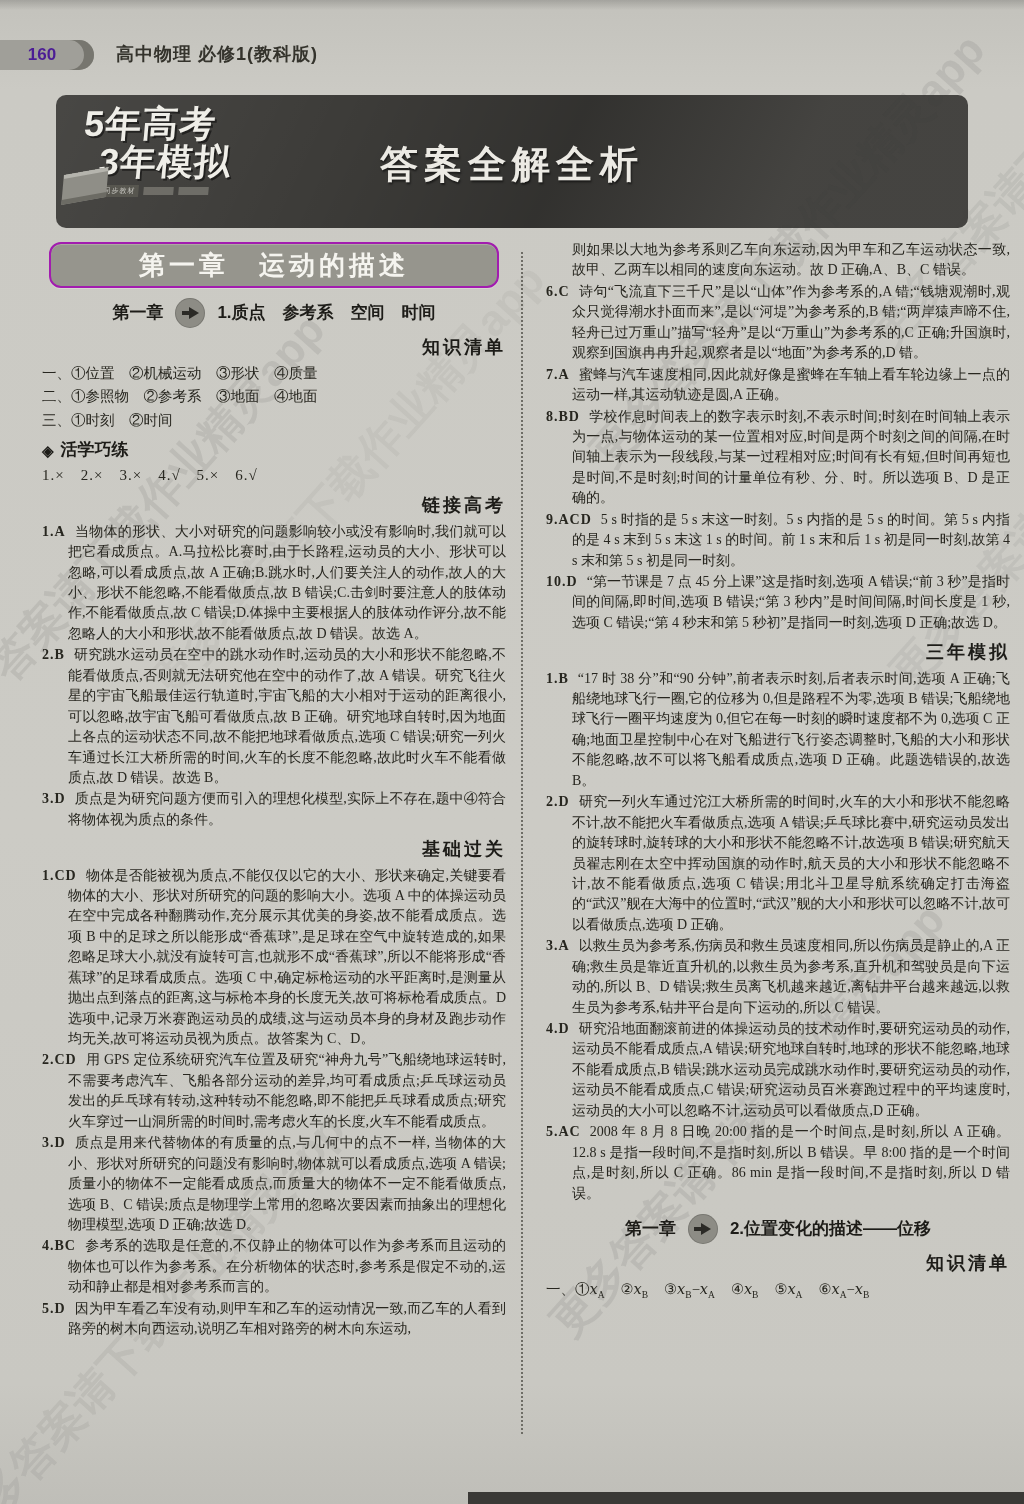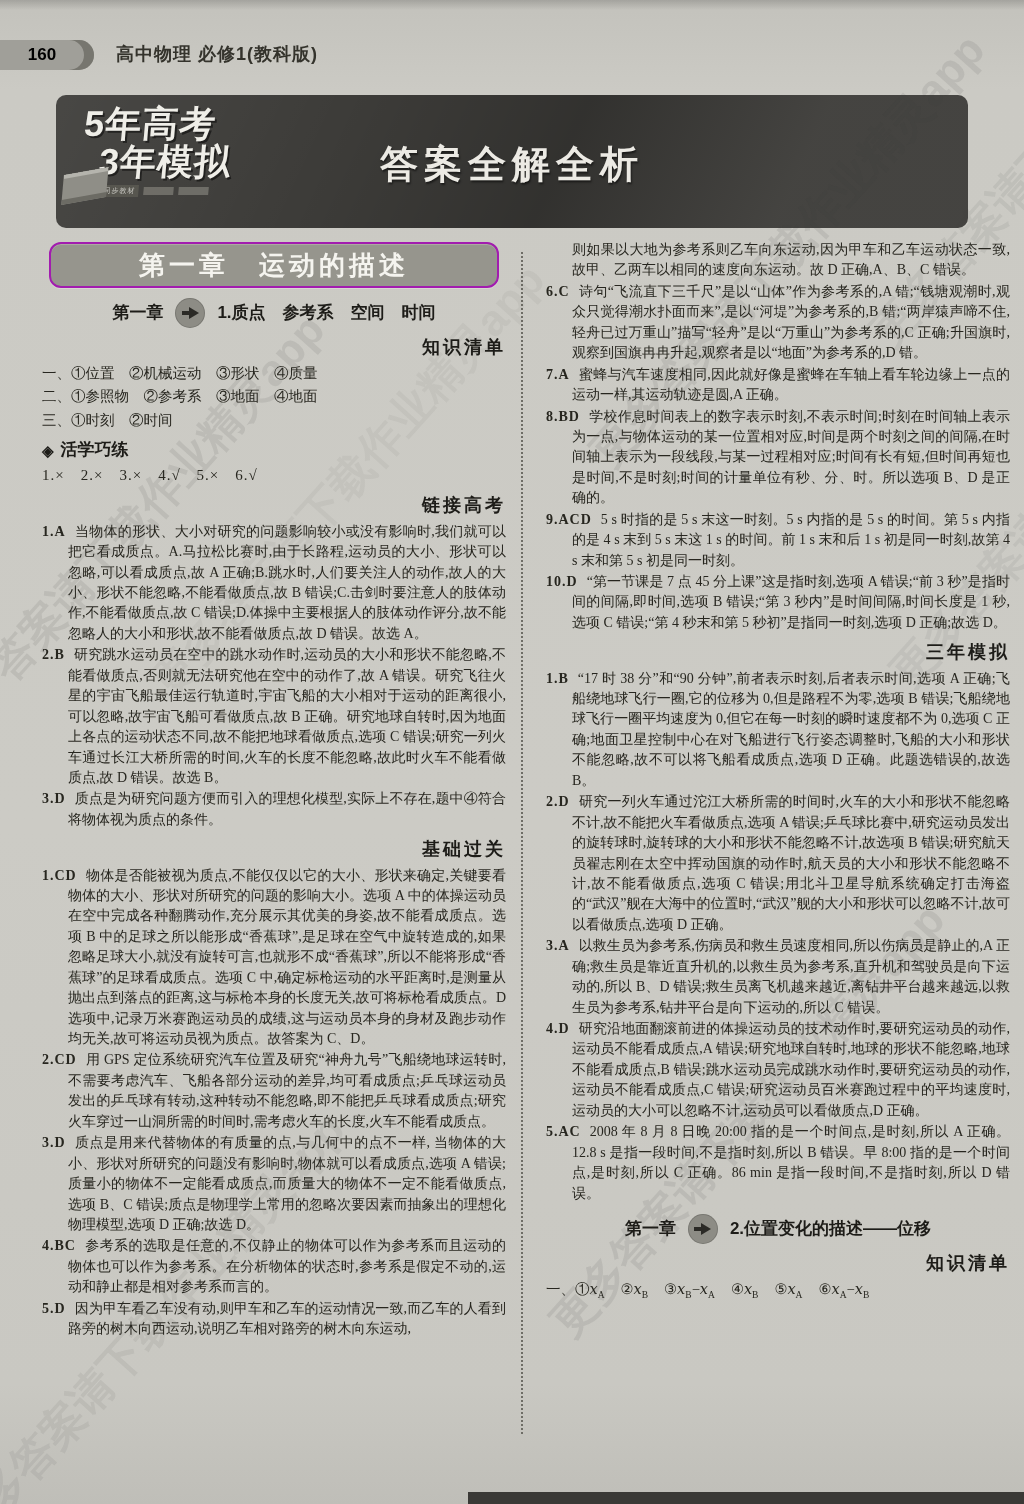--- a/index.html
+++ b/index.html
@@ -12,21 +12,21 @@
   .topedge{position:absolute;top:0;left:0;width:100%;height:10px;
     background:linear-gradient(180deg,rgba(0,0,0,.16),rgba(0,0,0,0));}
   
   .wm{position:absolute;white-space:nowrap;font-size:44px;font-weight:bold;
     font-family:"Liberation Sans",sans-serif;color:rgba(55,55,55,.10);
     transform:rotate(-48deg);transform-origin:0 50%;pointer-events:none;z-index:6;}
   
   .pagepill{position:absolute;left:0;top:40px;width:94px;height:30px;background:#a09f99;
     border-radius:0 16px 16px 0;box-shadow:inset -10px 0 0 #77766f;display:flex;align-items:center;z-index:2;}
   .pagenum{flex:1;text-align:center;font-family:"Liberation Sans",sans-serif;
-    font-size:17px;font-weight:bold;color:#000000;padding-right:10px;}
+    font-size:17px;font-weight:bold;color:#4c1d95;padding-right:10px;}
   .booktitle{position:absolute;left:116px;top:42px;font-family:"Liberation Sans",sans-serif;
     font-size:18px;font-weight:bold;color:#34332c;letter-spacing:1px;z-index:2;}
   
   .banner{position:absolute;left:56px;top:95px;width:912px;height:133px;background:#3d3c39;
     border-radius:10px;overflow:hidden;z-index:2;}
   .banner::before{content:"";position:absolute;inset:0;
     background:linear-gradient(115deg,rgba(255,255,255,.06) 0%,rgba(255,255,255,0) 30%,rgba(0,0,0,.18) 55%,rgba(255,255,255,.04) 80%);}
   .banner-title{position:absolute;left:0;right:0;top:44px;text-align:center;
     font-family:"Liberation Sans",sans-serif;font-size:38px;font-weight:bold;
     color:#eceae4;letter-spacing:6px;text-shadow:1px 2px 2px rgba(0,0,0,.5);}

